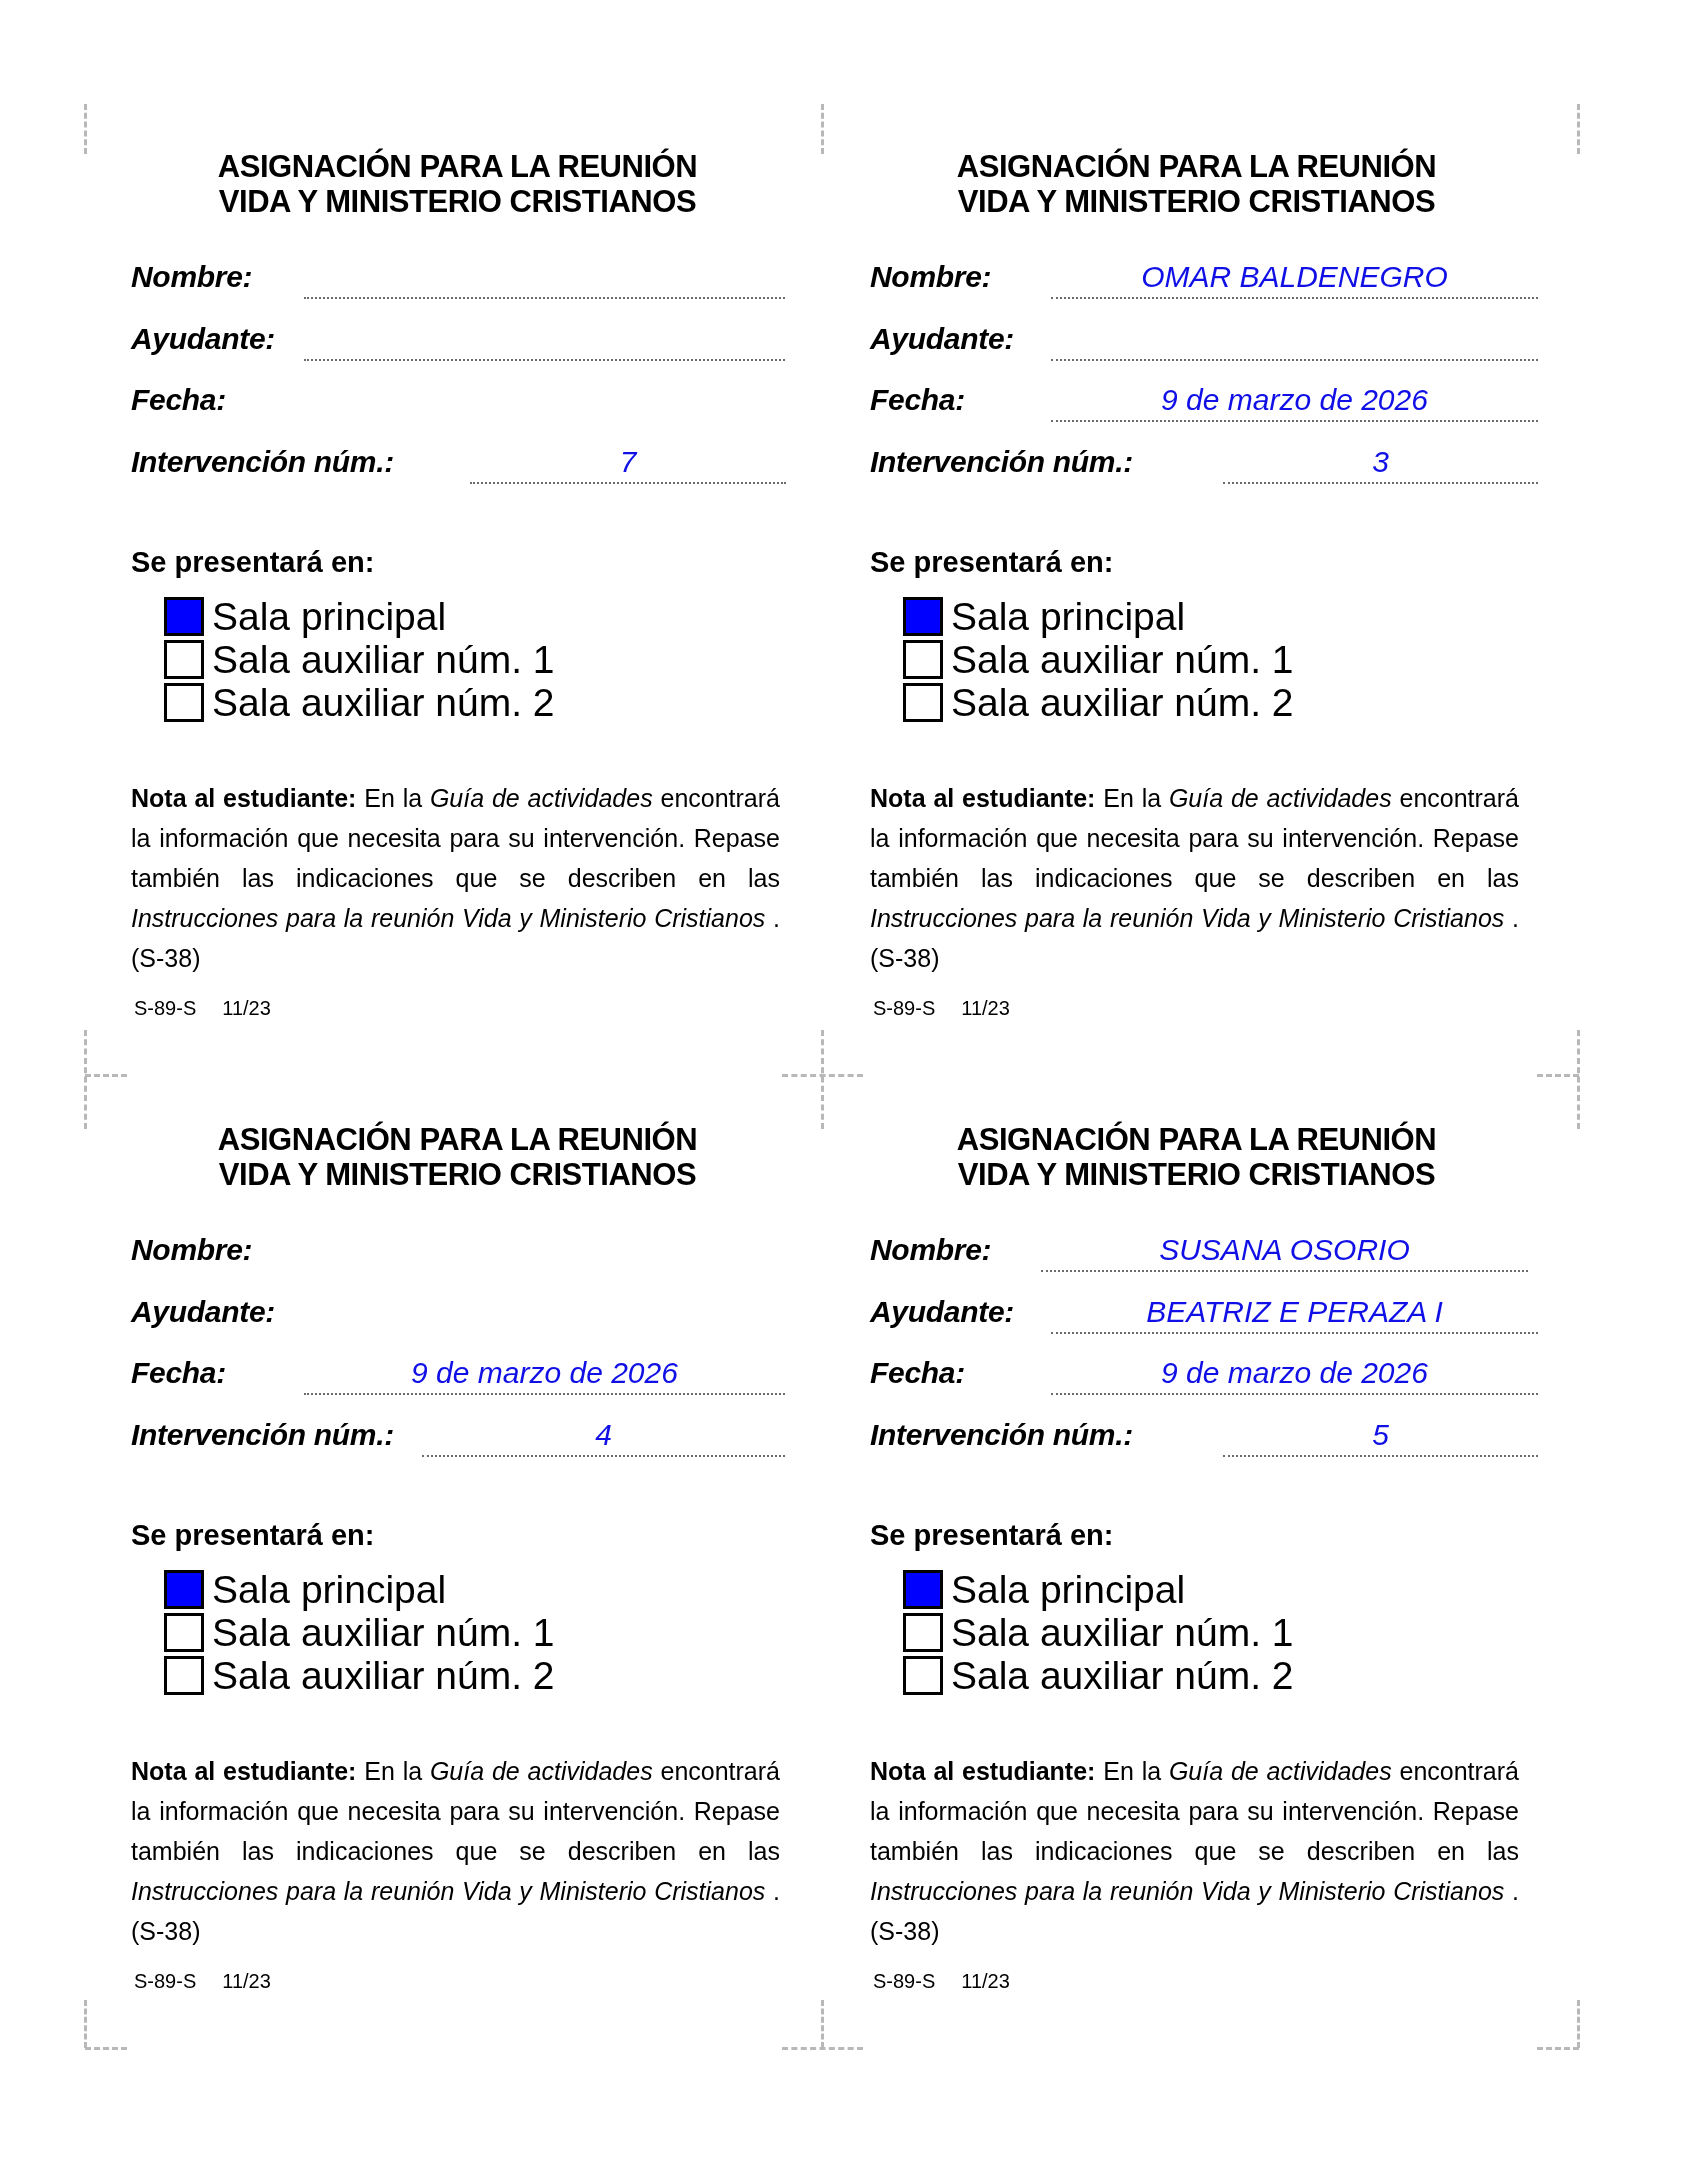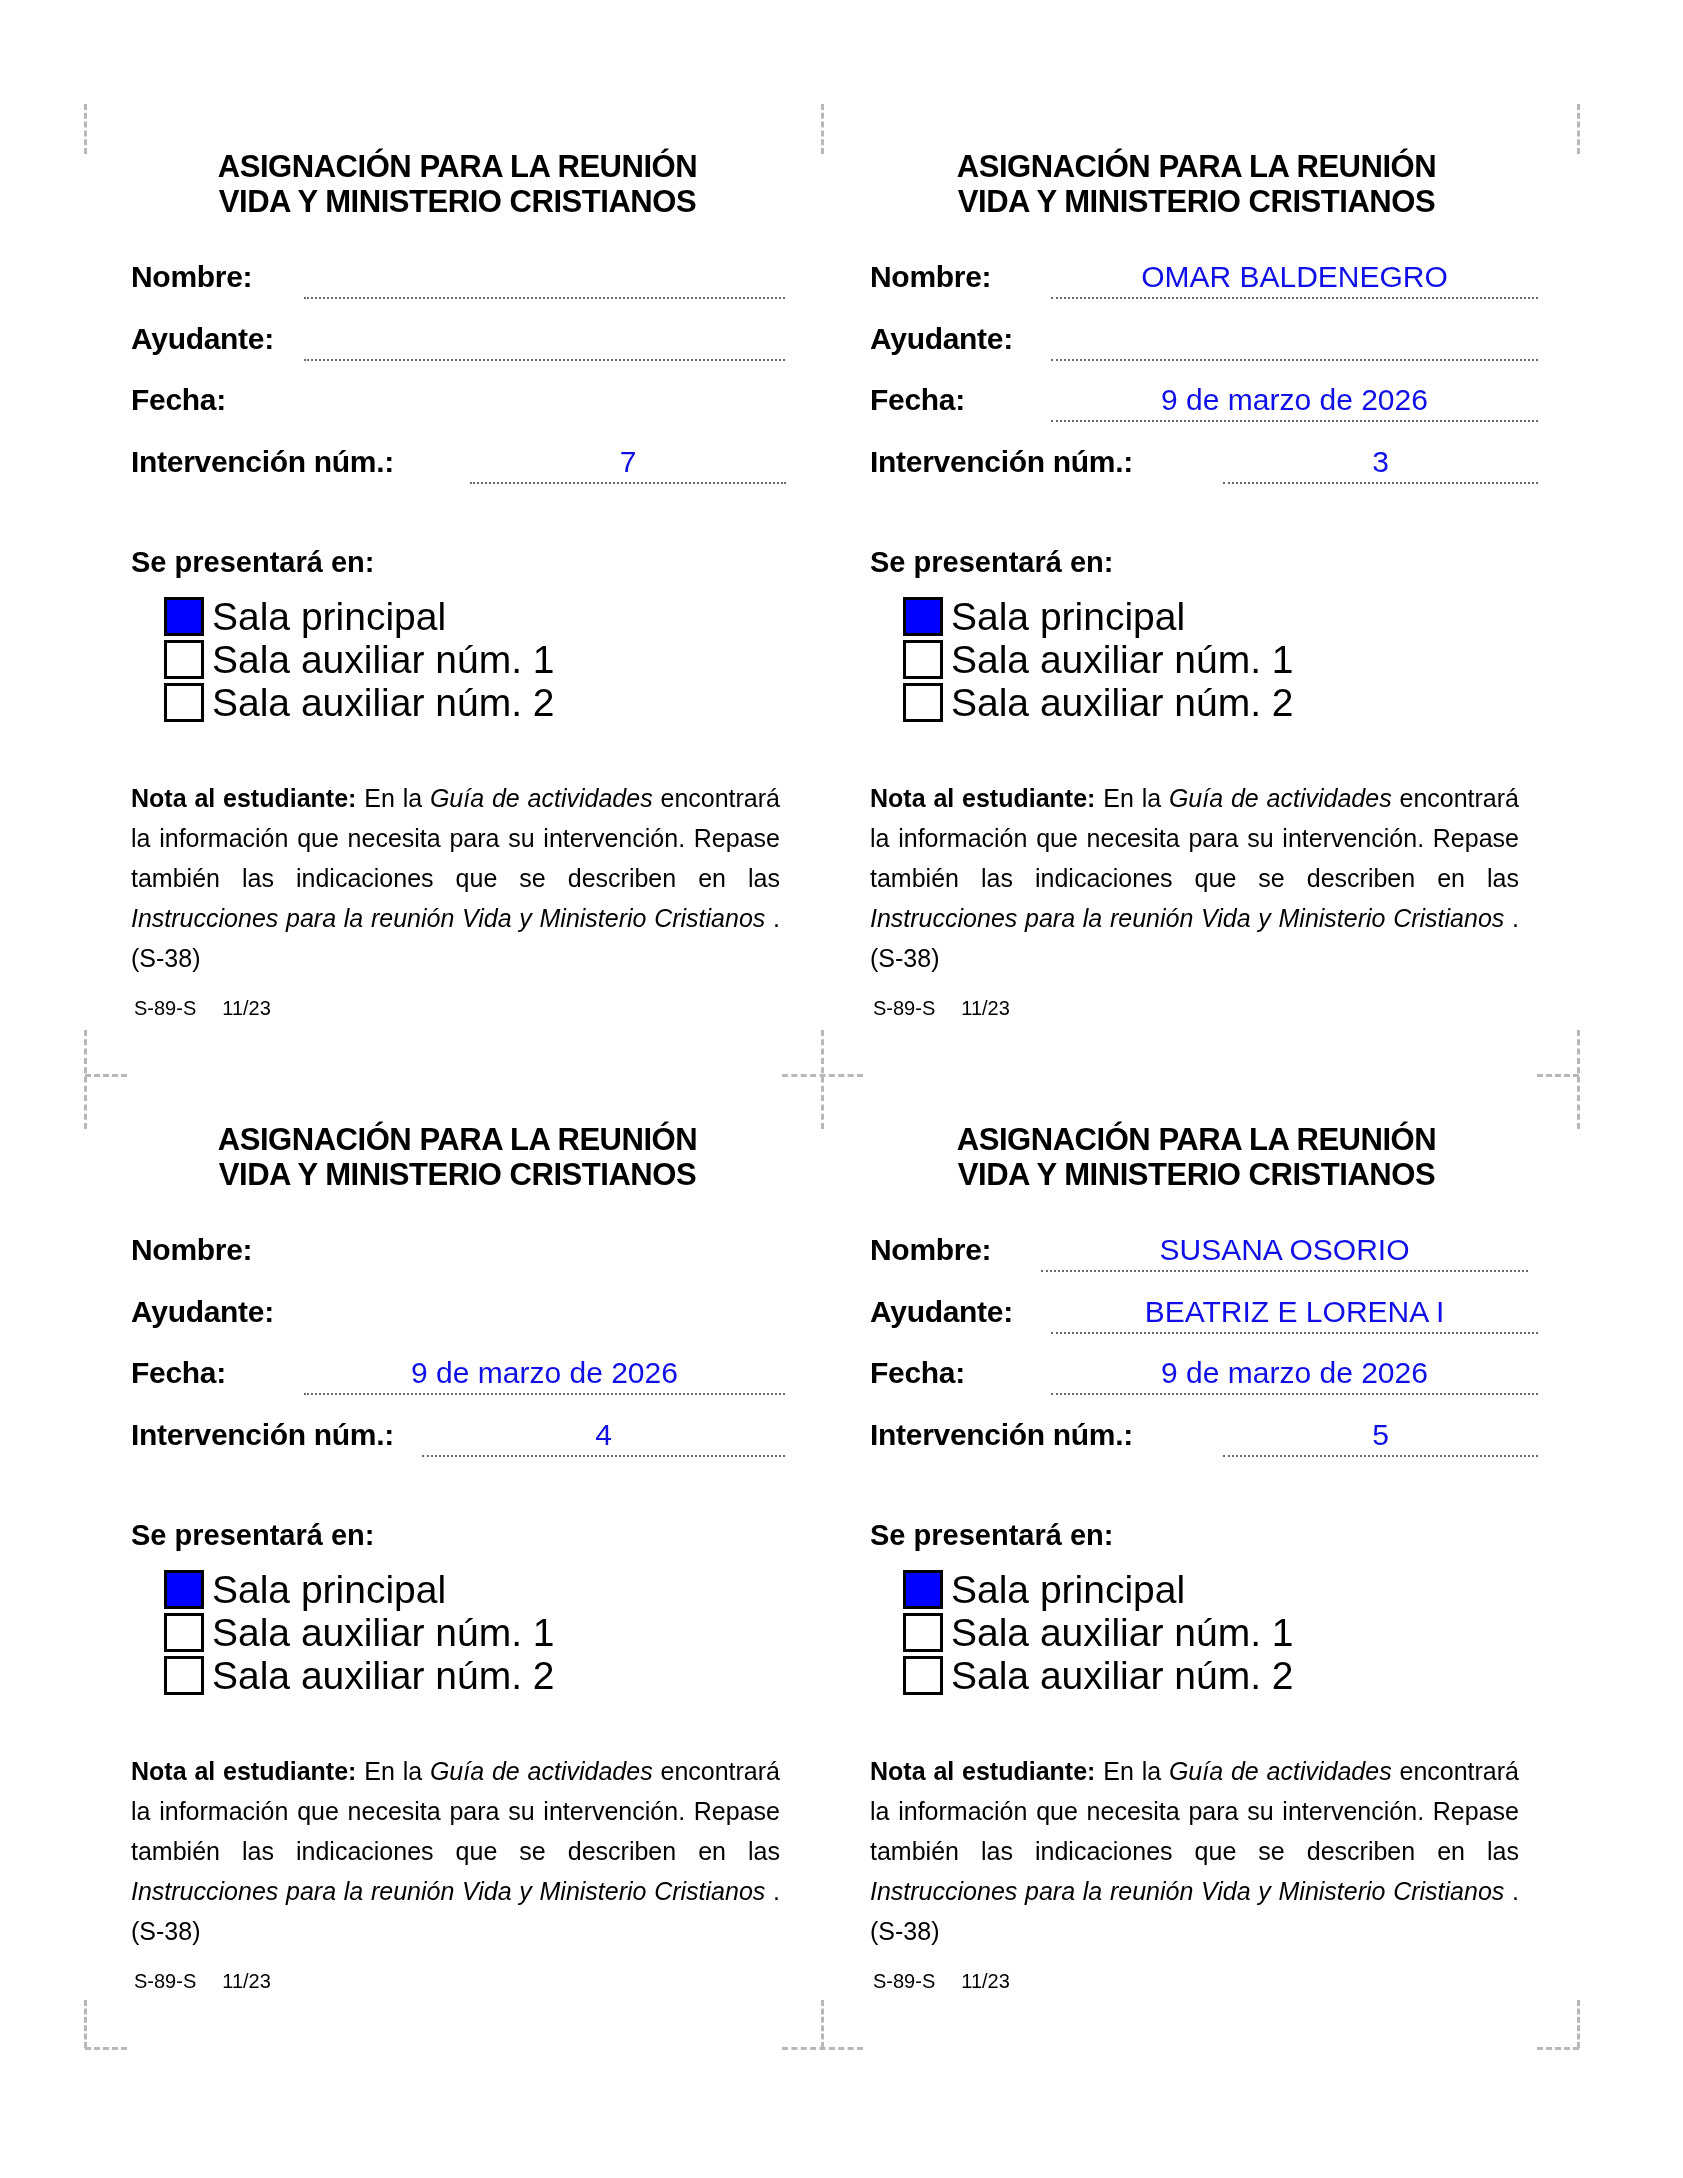--- a/index.html
+++ b/index.html
@@ -2,21 +2,21 @@
 <html><head>
 <meta charset="utf-8">
 <style>
   html, body { margin:0; padding:0; background:#ffffff; }
   body { width:1683px; height:2178px; position:relative; overflow:hidden;
          font-family:"Liberation Sans", "DejaVu Sans", sans-serif; color:#000; }
   .card { position:absolute; width:752px; height:990px; }
   .title { position:absolute; top:149px; left:0; width:653px; text-align:center;
            font-weight:bold; font-size:32px; line-height:35px; letter-spacing:-0.5px; transform:scaleX(0.97); }
   .title div { white-space:nowrap; }
-  .row { position:absolute; left:0; height:40px; width:673px; }
+  .row { position:absolute; left:0; height:40px; width:673px;font-style:italic; }
   .lbl { position:absolute; left:0; top:0; font-weight:bold; font-size:30px; line-height:40px; white-space:nowrap; letter-spacing:-0.3px; }
   .field { position:absolute; top:0; height:40px; border-bottom:2px dotted #6b6b6b; }
   .val { position:absolute; left:0; right:0; top:0; text-align:center; color:#1010e6;
          font-size:30px; line-height:40px; white-space:nowrap; }
   .section { position:absolute; left:0; font-weight:bold; font-size:29px; line-height:36px; white-space:nowrap; }
   .opt { position:absolute; left:33px; height:40px; width:396px; }
   .box { position:absolute; left:0; top:0; width:34px; height:33px; border:3px solid #000; background:#fff; }
   .box.checked { background:#0000ff; }
   .optlbl { position:absolute; left:48px; top:0; font-size:39px; line-height:40px; white-space:nowrap; }
   .nota { position:absolute; left:0; width:649px; font-size:25px; line-height:40px; text-align:justify; text-align-last:left; }
@@ -185,21 +185,21 @@
   </div>
   <div class="row" style="top:257px;">
     <span class="lbl">Nombre:</span>
     <div class="field" style="left:171px;width:487px;">
       <span class="val">SUSANA OSORIO</span>
       </div>
   </div>
   <div class="row" style="top:319px;">
     <span class="lbl">Ayudante:</span>
     <div class="field" style="left:181px;width:487px;">
-      <span class="val">BEATRIZ E LORENA I</span>
+      <span class="val">BEATRIZ E PERAZA I</span>
       </div>
   </div>
   <div class="row" style="top:380px;">
     <span class="lbl">Fecha:</span>
     <div class="field" style="left:181px;width:487px;">
       <span class="val">9 de marzo de 2026</span>
       </div>
   </div>
   <div class="row" style="top:442px;">
     <span class="lbl">Intervención núm.:</span>

